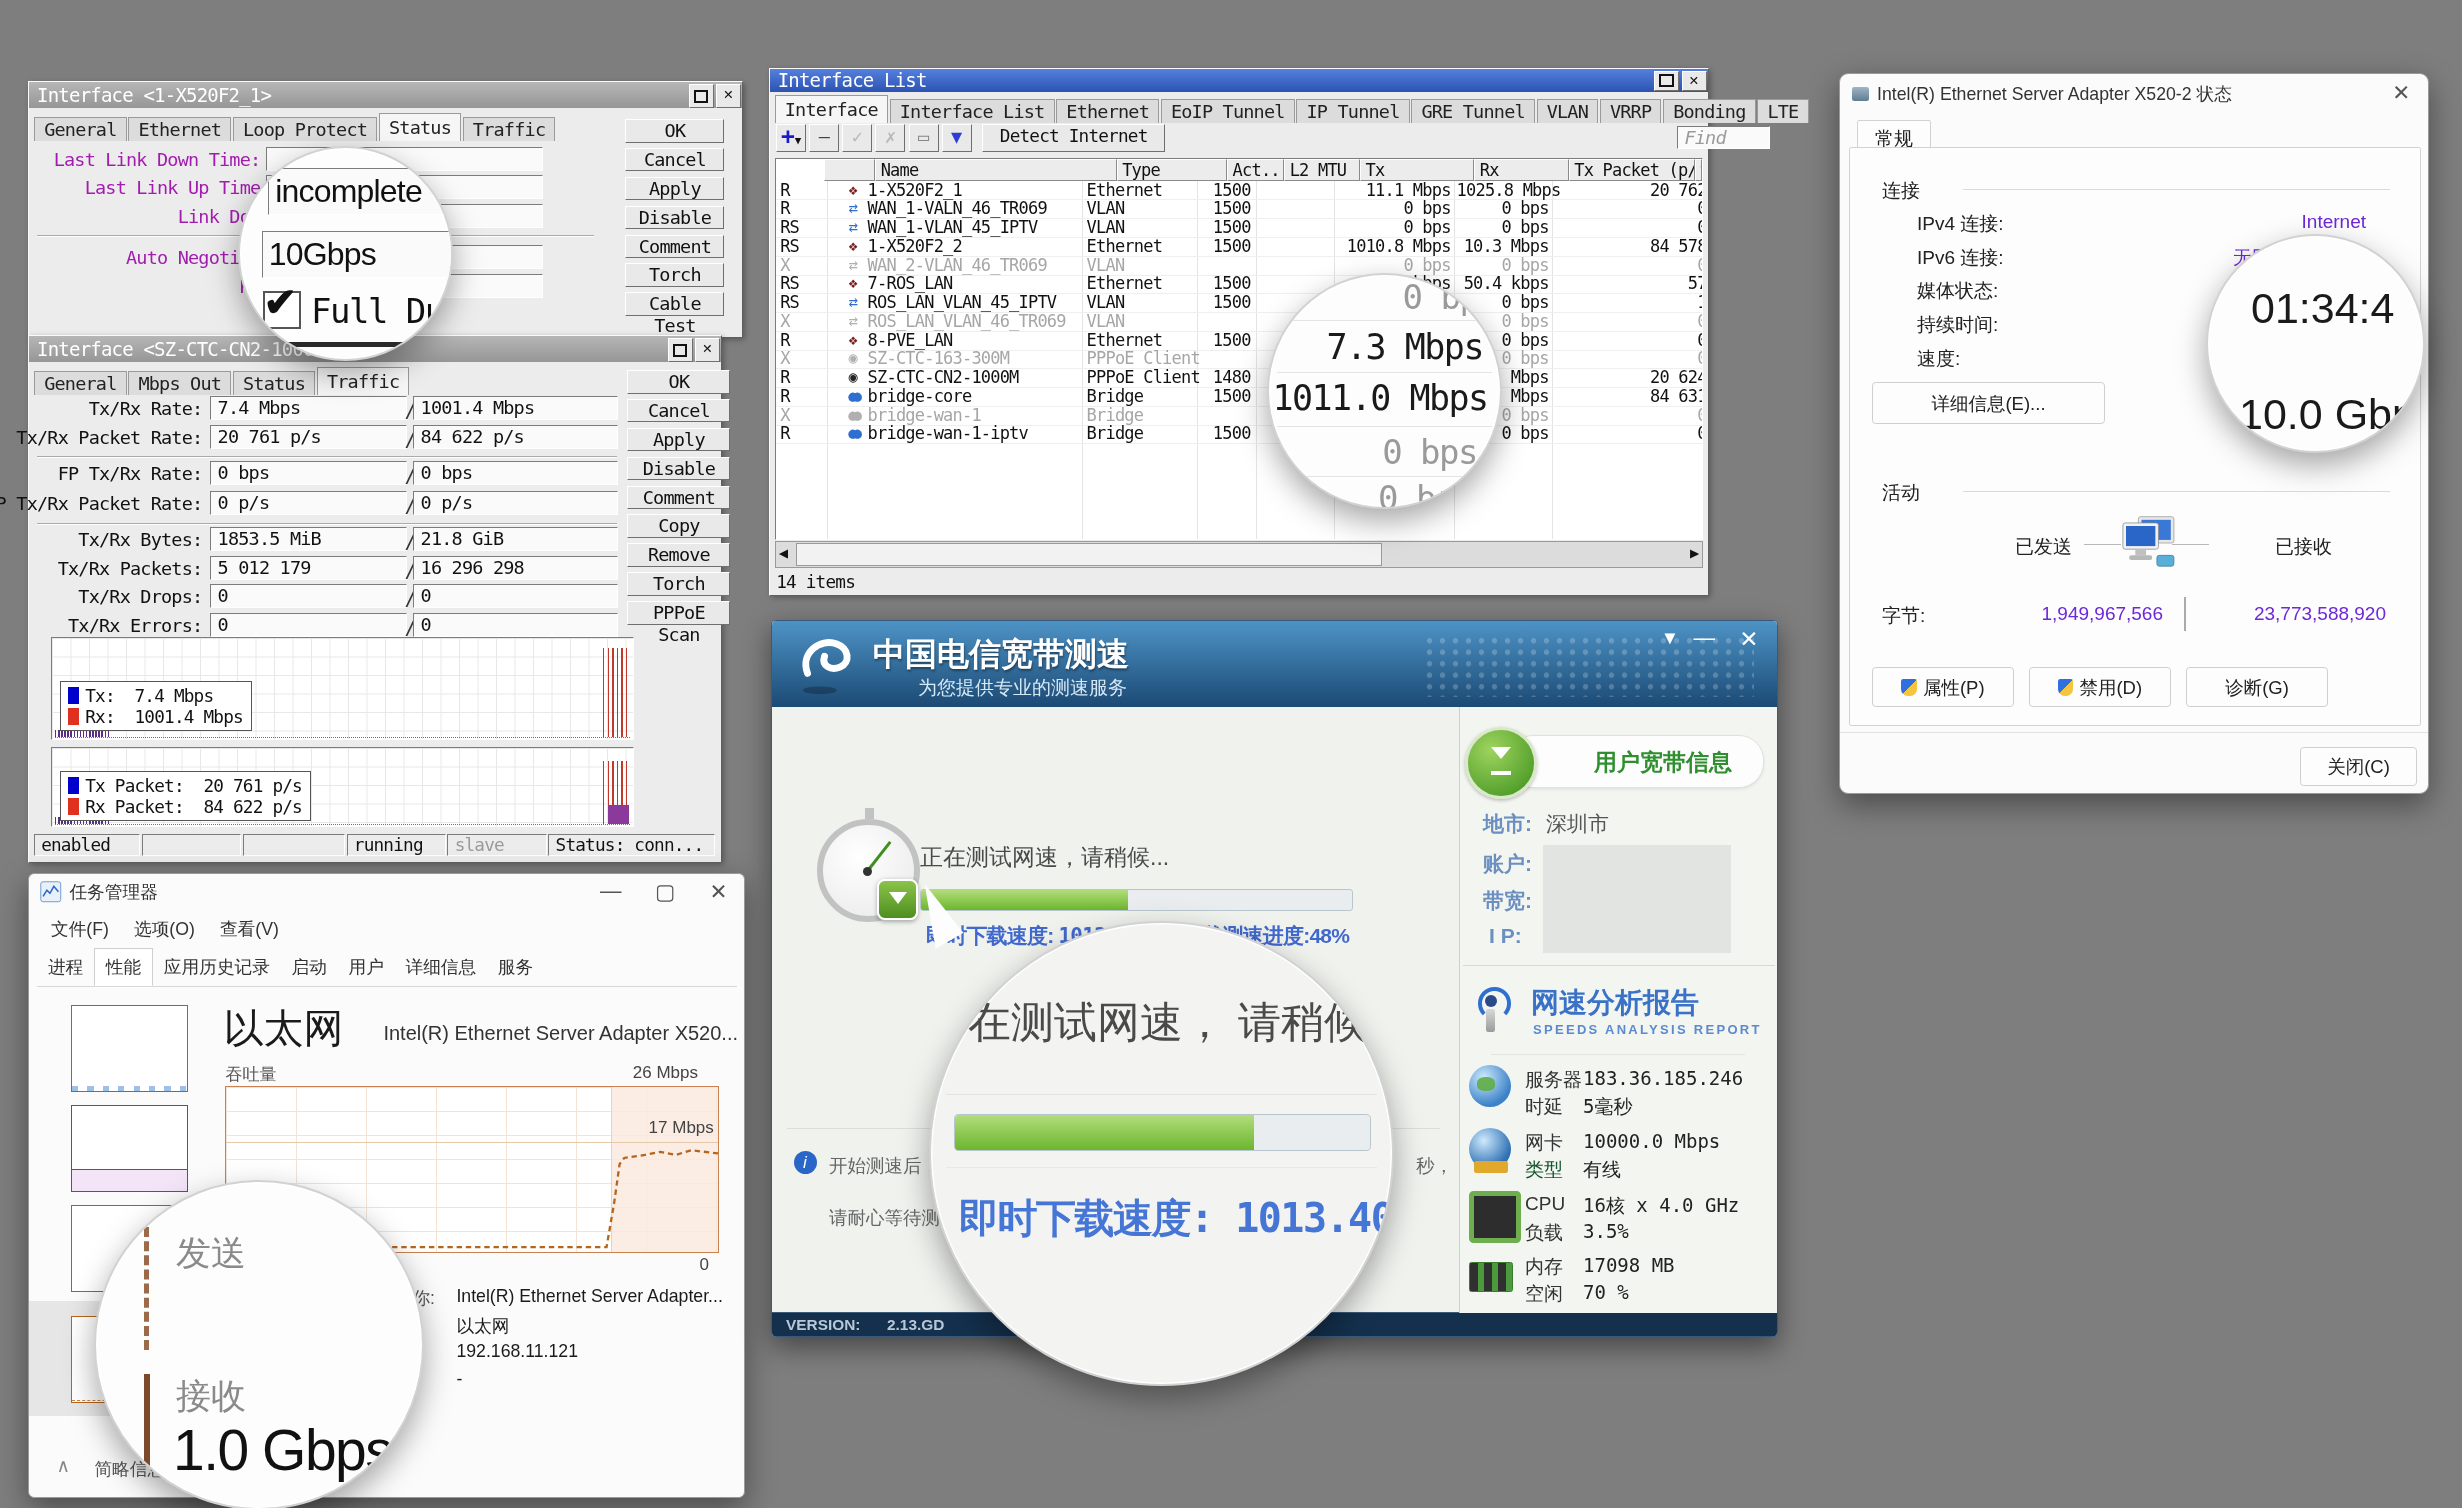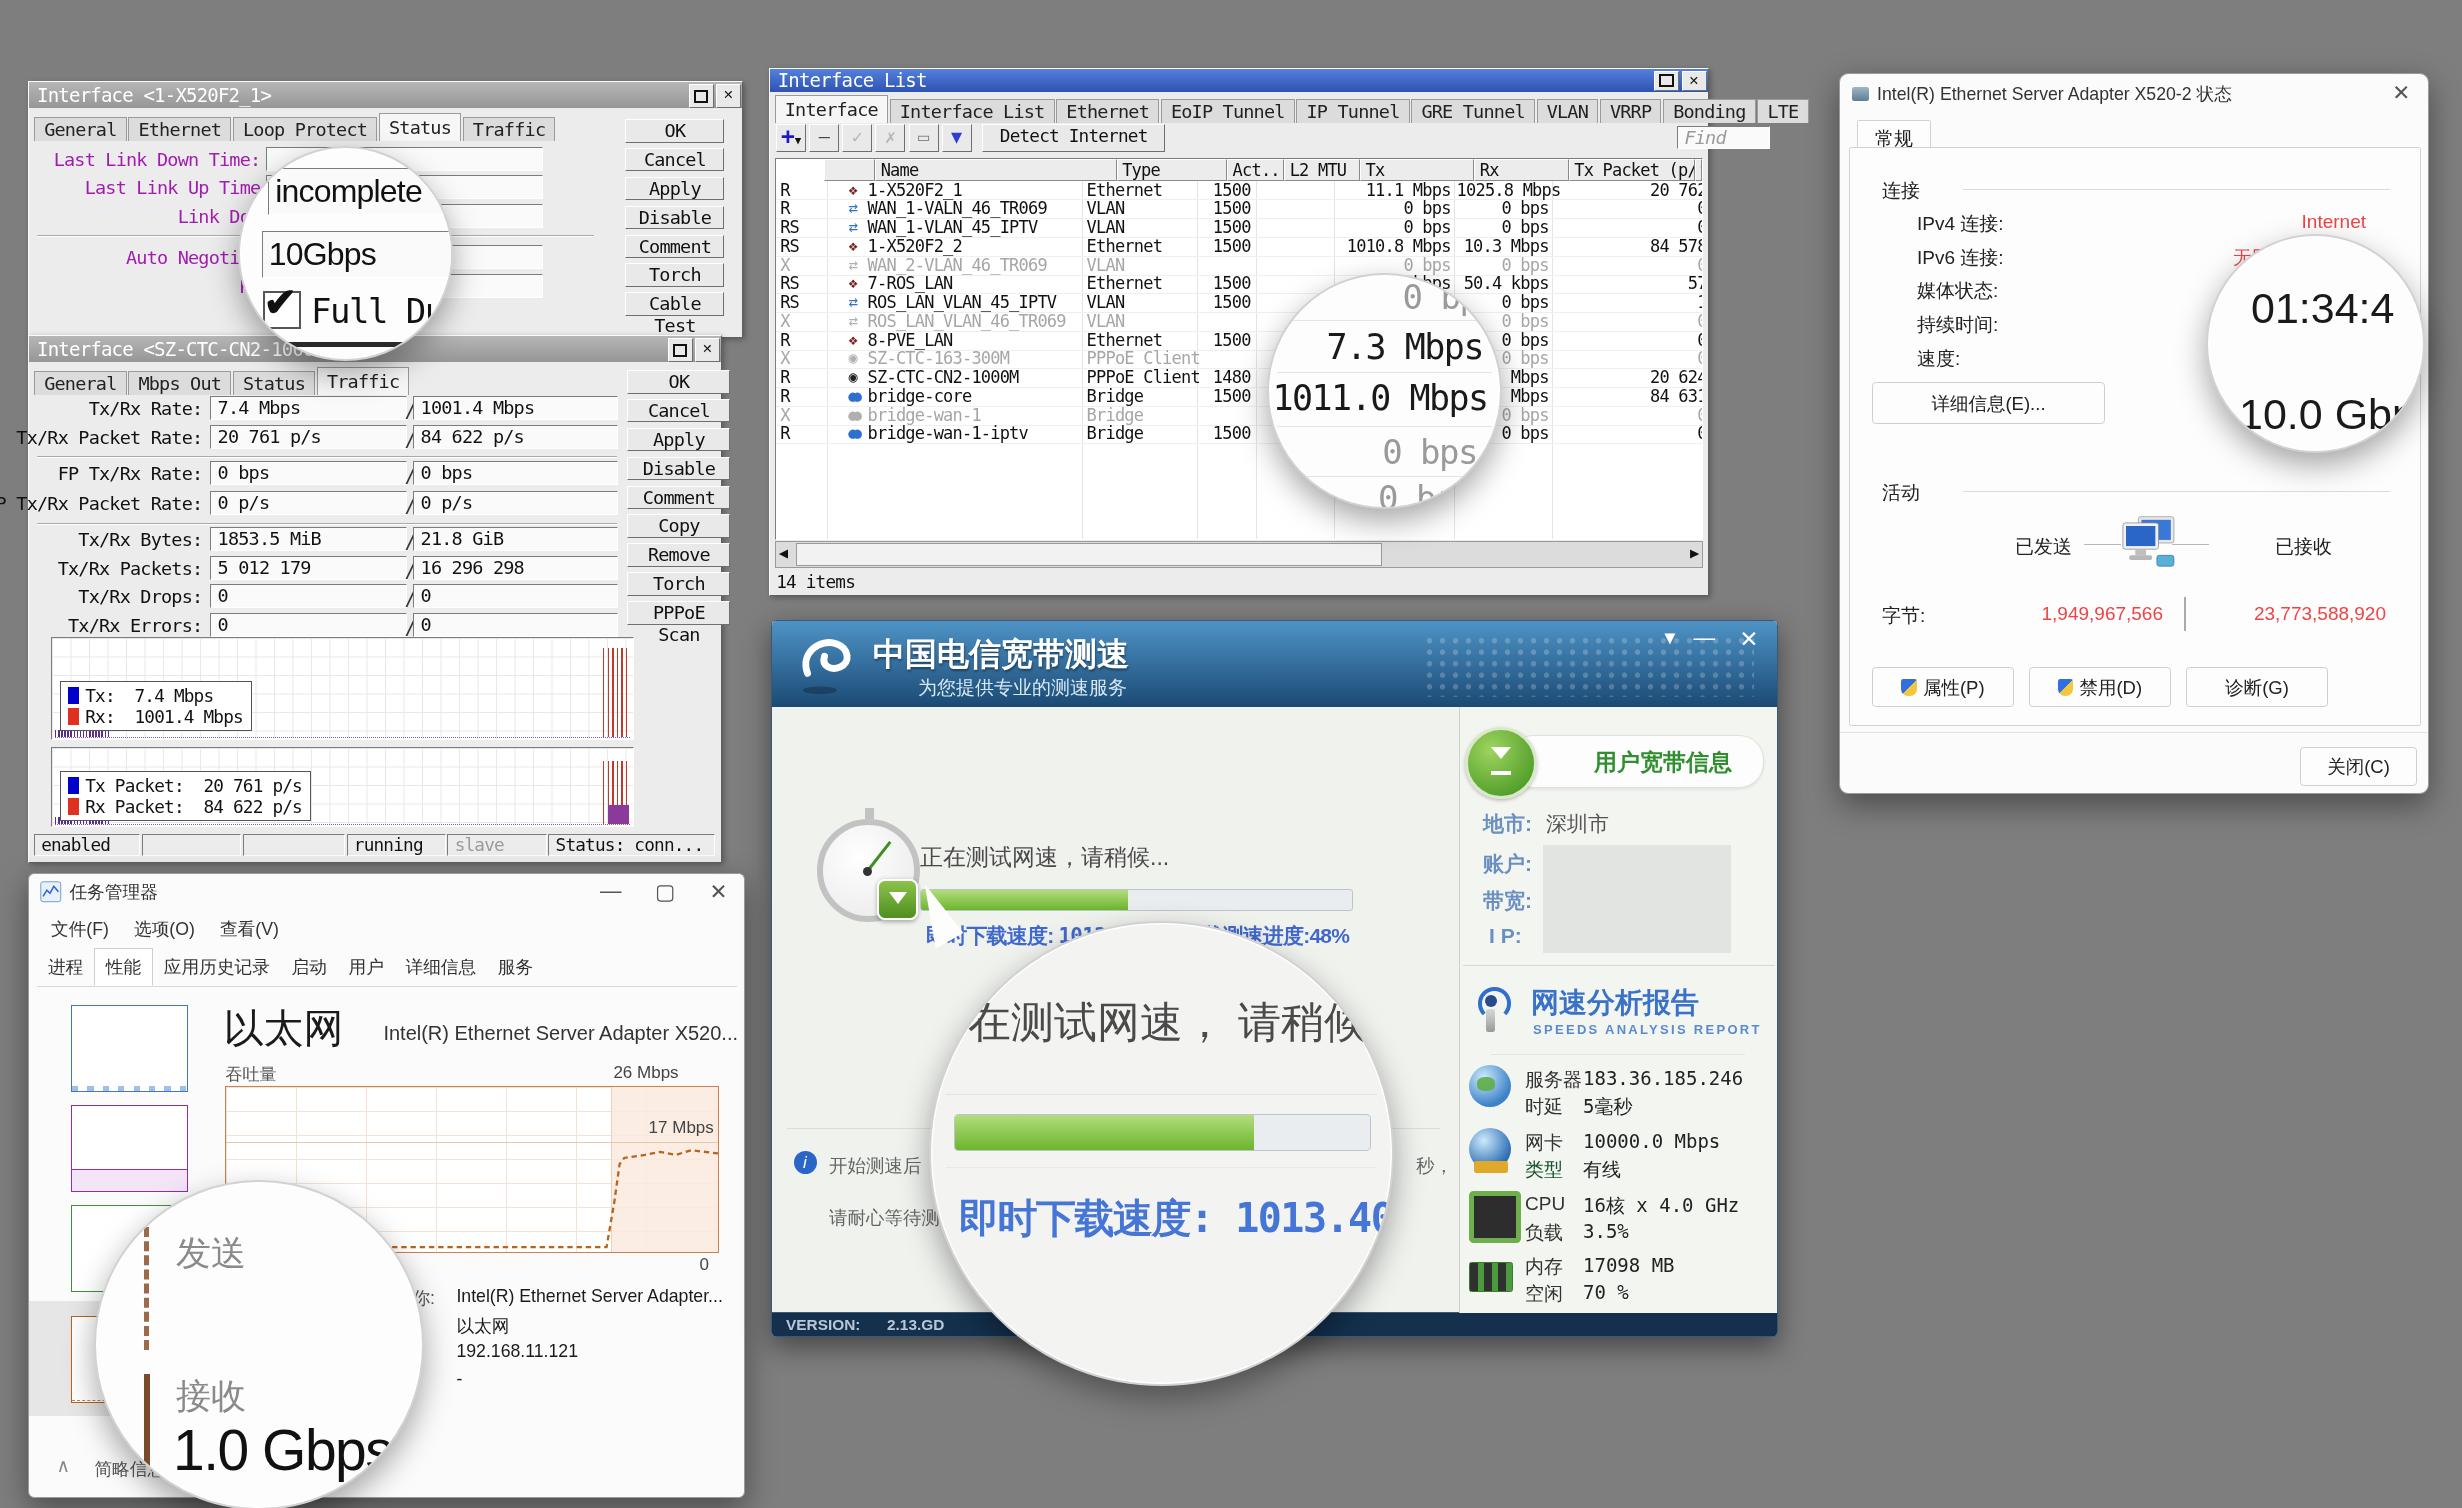--- a/index.html
+++ b/index.html
@@ -63,21 +63,21 @@
   
   .win11{position:absolute;background:#fbfbfb;border:0.8px solid #9a9a9a;border-radius:9.2px;
          box-shadow:0 10.8px 31px rgba(0,0,0,.4);font-family:"Liberation Sans",sans-serif;}
   .w11title{position:absolute;left:12.3px;top:7.7px;font-size:17.7px;color:#333;display:flex;align-items:center;gap:7.7px;}
   .w11close{position:absolute;top:6.2px;font-size:21.5px;color:#555;width:35px;text-align:center;}
   .tabpage{position:absolute;border:0.8px solid #d2d2d2;background:#fdfdfd;border-radius:2.3px;}
   .tablabel{position:absolute;background:#fdfdfd;border:0.8px solid #d2d2d2;border-bottom:none;padding:4.6px 17px;font-size:19px;color:#222;border-radius:2.3px 2.3px 0 0;}
   .grp{position:absolute;font-size:19px;color:#222;}
   .grpline{position:absolute;height:0.8px;background:#dadada;}
   .frow-l{position:absolute;font-size:19px;color:#222;}
-  .frow-v{position:absolute;font-size:19px;color:#ef4444;text-align:right;}
+  .frow-v{position:absolute;font-size:19px;color:#6d28d9;text-align:right;}
   .w11btn{position:absolute;background:#fdfdfd;border:0.8px solid #cfcfcf;border-radius:3.8px;font-size:18.5px;color:#222;
           display:flex;align-items:center;justify-content:center;gap:6.2px;}
   .shield{display:inline-block;width:15.4px;height:17px;border-radius:2.3px 2.3px 7px 7px;
           background:linear-gradient(135deg,#2f6fe0 0 50%,#f4c53f 50% 100%);}
   
   .thumb{position:absolute;background:#fff;border:0.8px solid;}
   .tmtab{display:inline-block;padding:6.2px 10.8px;font-size:17.7px;color:#333;}
   .tmtab.active{background:#fff;border:0.8px solid #cfcfcf;border-bottom:0.8px solid #fff;}
   
   .stwin{position:absolute;background:#f0f2ee;border:1.5px solid #39597c;border-radius:4.6px;box-shadow:0 9.2px 28px rgba(0,0,0,.45);overflow:hidden;}
@@ -537,21 +537,21 @@
         <div style="position:absolute;left:0;bottom:0;width:100%;height:21.5px;background:#f3e4f8;border-top:1.5px solid #8b2fae"></div>
       </div>
     <div class="thumb" style="left:42px;top:331px;width:115px;height:85px;border-color:#3f8f3f"></div>
     <div class="thumb" style="left:42px;top:442px;width:115px;height:85px;border-color:#b5651d">
         <div style="position:absolute;right:0;bottom:0;width:30%;height:100%;background:#fbe9d9"></div>
         <div style="position:absolute;left:0;bottom:1.5px;width:100%;border-top:1.5px dashed #c77f4a"></div>
       </div>
     <div style="position:absolute;left:194px;top:127px;font-size:40px;color:#1a1a1a">以太网</div>
     <div style="position:absolute;left:354px;top:148px;font-size:20px;color:#333">Intel(R) Ethernet Server Adapter X520...</div>
     <div style="position:absolute;left:196px;top:189px;font-size:17px;color:#555">吞吐量</div>
-    <div style="position:absolute;left:584px;top:189px;width:104px;text-align:left;font-size:17px;color:#444">26 Mbps</div>
+    <div style="position:absolute;left:584px;top:189px;width:104px;text-align:center;font-size:17px;color:#444">26 Mbps</div>
     <div style="position:absolute;left:196px;top:212px;width:492px;height:165px;border:0.8px solid #c8824f;background:#fff;
          background-image:linear-gradient(#f2e3d6 0.8px,transparent 0.8px),linear-gradient(90deg,#f2e3d6 0.8px,transparent 0.8px);background-size:70px 24px">
       <div style="position:absolute;right:0;top:0;bottom:0;width:106px;background:rgba(250,233,221,.8);border-left:0.8px solid #ecd0b8"></div>
       <div style="position:absolute;left:0;right:0;top:55px;border-top:1.5px solid #e6c9ab"></div>
       <div style="position:absolute;right:4.6px;top:31px;font-size:17px;color:#444">17 Mbps</div>
       <svg width="492" height="165" viewBox="0 0 640 214" style="position:absolute;left:0;top:0">
         <polyline points="0,208 495,208 505,150 512,100 518,92 545,88 565,84 585,88 605,82 640,86" fill="none" stroke="#b5651d" stroke-width="3" stroke-dasharray="7 5"></polyline>
       </svg>
     </div>
     <div style="position:absolute;left:670px;top:381px;font-size:17px;color:#444">0</div>

